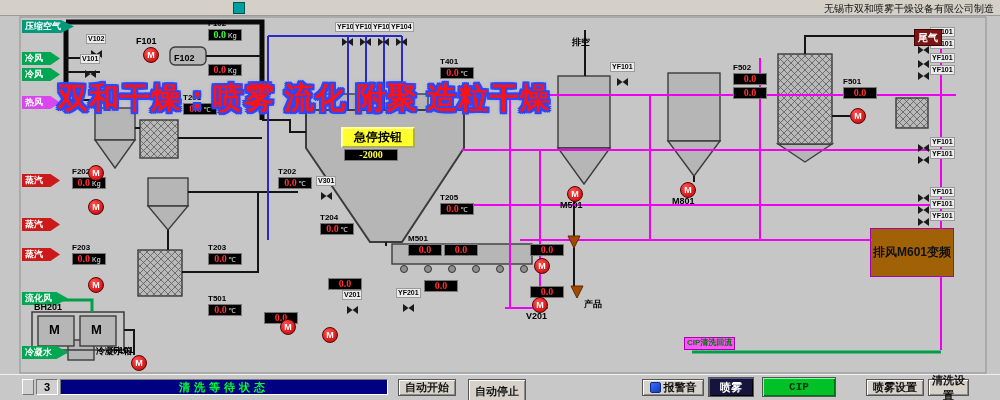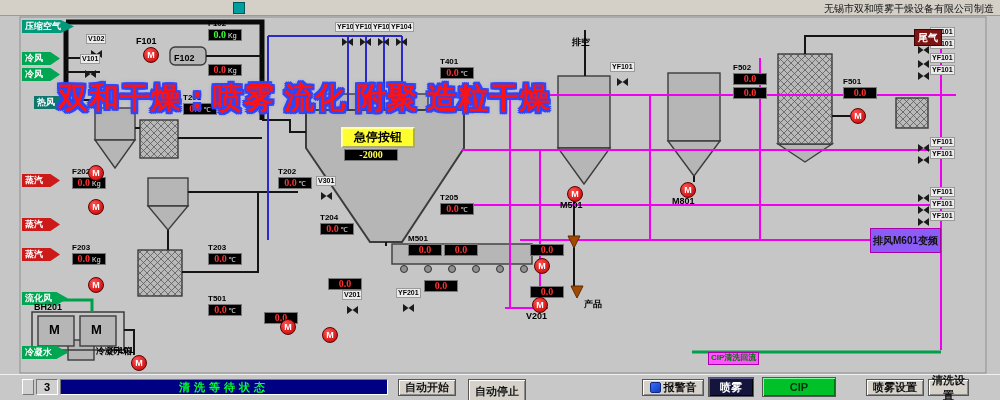--- a/index.html
+++ b/index.html
@@ -17,21 +17,21 @@
   .dunit{font-size:7px;color:#eee;line-height:1;}
   .dlabel{position:absolute;font-size:8px;font-weight:bold;color:#000;z-index:5;white-space:nowrap;line-height:1;}
   .pump{position:absolute;width:14px;height:14px;border-radius:50%;background:radial-gradient(circle at 35% 30%,#ff5050,#c00000);border:1px solid #5a0000;color:#fff;font-size:9px;font-weight:bold;display:flex;align-items:center;justify-content:center;z-index:6;}
   .valve{position:absolute;display:flex;flex-direction:column;align-items:center;z-index:6;}
   .valve.inline{flex-direction:row;gap:1px;}
   .vlabel{font-size:7px;font-weight:bold;background:#ececec;border:1px solid #9a9a9a;padding:0 1px;line-height:8px;white-space:nowrap;color:#000;}
   .vglyph{width:11px;height:8px;display:block;}
   .farrow{position:absolute;height:13px;display:flex;align-items:center;font-size:9px;font-weight:bold;color:#fff;padding:0 9px 0 3px;clip-path:polygon(0 0,75% 0,100% 50%,75% 100%,0 100%);z-index:6;white-space:nowrap;line-height:1;box-sizing:border-box;}
   .slabel{position:absolute;font-size:9px;font-weight:bold;color:#000;z-index:6;white-space:nowrap;line-height:1.1;}
   .slabel.darkbox{background:#7c1414;color:#fff;padding:2px 3px;border:1px solid #3c0404;font-size:10px;}
-  .slabel.magb{background:#8b5cf6;color:#111;font-size:10px;padding:6px 2px;border:1px solid #aa00aa;}
+  .slabel.magb{background:#a16207;color:#111;font-size:12px;padding:17px 2px;border:1px solid #aa00aa;}
   .slabel.magg{background:#ff55ff;color:#007700;font-size:8px;padding:1px 2px;border:1px solid #aa00aa;}
   .estop{position:absolute;left:341px;top:127px;width:74px;height:21px;background:#ffff2e;border:2px outset #ffffa0;color:#000;font-size:12px;font-weight:bold;display:flex;align-items:center;justify-content:center;z-index:7;box-sizing:border-box;font-family:inherit;}
   .wm{position:absolute;left:58px;top:78px;z-index:8;font-size:30px;font-weight:bold;color:#ff1212;white-space:nowrap;letter-spacing:1px;
       text-shadow:2px 0 #2b46ff,-2px 0 #2b46ff,0 2px #2b46ff,0 -2px #2b46ff,2px 2px #2b46ff,-2px -2px #2b46ff,2px -2px #2b46ff,-2px 2px #2b46ff,0 0 5px #5a70ff;}
   .mbox{position:absolute;font-weight:bold;font-size:13px;color:#000;z-index:6;}
   
   .statusbar{position:absolute;left:0;right:0;bottom:0;height:25px;background:#c8c8c8;border-top:1px solid #f0f0f0;z-index:20;}
   .sb-iconbox{position:absolute;left:22px;top:4px;width:12px;height:16px;background:#d0d0d0;border:1px solid;border-color:#fff #777 #777 #fff;box-sizing:border-box;}
   .sb-counter{position:absolute;left:36px;top:4px;width:22px;height:16px;background:#cfcfcf;border:1px solid;border-color:#777 #fff #fff #777;font-size:11px;font-weight:bold;display:flex;align-items:center;justify-content:center;box-sizing:border-box;}
   .sb-status{position:absolute;left:60px;top:4px;width:328px;height:16px;background:#000082;border:1px solid;border-color:#777 #fff #fff #777;color:#00ff30;font-size:11px;font-weight:bold;display:flex;align-items:center;justify-content:center;letter-spacing:4px;box-sizing:border-box;}
@@ -359,39 +359,39 @@
       </div>
       <div class="valve inline" style="left: 918px; top: 211px;">
         <span class="vglyph"><svg width="11" height="8" viewBox="0 0 11 8">
             <path d="M0,0 L5.5,4 L0,8 Z M11,0 L5.5,4 L11,8 Z" fill="#1a1a1a"></path>
           </svg></span>
         <span class="vlabel">YF101</span>
       </div>
       <div class="farrow" style="left: 22px; top: 20px; width: 52px; background: rgb(0, 153, 122);">压缩空气</div>
       <div class="farrow" style="left: 22px; top: 52px; width: 38px; background: rgb(0, 166, 81);">冷风</div>
       <div class="farrow" style="left: 22px; top: 68px; width: 38px; background: rgb(0, 166, 81);">冷风</div>
-      <div class="farrow" style="left: 22px; top: 96px; width: 38px; background: #0f766e; margin-left: 12px;">热风</div>
+      <div class="farrow" style="left: 22px; top: 96px; width: 38px; background: #d946ef;">热风</div>
       <div class="farrow" style="left: 22px; top: 174px; width: 38px; background: rgb(204, 26, 26);">蒸汽</div>
       <div class="farrow" style="left: 22px; top: 218px; width: 38px; background: rgb(204, 26, 26);">蒸汽</div>
       <div class="farrow" style="left: 22px; top: 248px; width: 38px; background: rgb(204, 26, 26);">蒸汽</div>
       <div class="farrow" style="left: 22px; top: 292px; width: 46px; background: rgb(0, 166, 81);">流化风</div>
       <div class="farrow" style="left: 22px; top: 346px; width: 46px; background: rgb(0, 166, 81);">冷凝水</div>
       <div class="slabel" style="left: 572px; top: 38px;">排空</div>
       <div class="slabel darkbox" style="left: 914px; top: 29px;">尾气</div>
       <div class="slabel" style="left: 584px; top: 300px;">产品</div>
       <div class="slabel" style="left: 34px; top: 303px;">BH201</div>
       <div class="slabel" style="left: 96px; top: 347px;">冷凝水箱</div>
       <div class="slabel" style="left: 113px; top: 346px;">F101</div>
       <div class="slabel" style="left: 136px; top: 37px;">F101</div>
       <div class="slabel" style="left: 174px; top: 54px;">F102</div>
       <div class="slabel" style="left: 560px; top: 201px;">M501</div>
       <div class="slabel" style="left: 672px; top: 197px;">M801</div>
       <div class="slabel" style="left: 526px; top: 312px;">V201</div>
       <div class="slabel magb" style="left: 870px; top: 228px;">排风M601变频</div>
-      <div class="slabel magg" style="left: 684px; top: 352px; margin-left: 24px;">CIP清洗回流</div>
+      <div class="slabel magg" style="left: 684px; top: 337px;">CIP清洗回流</div>
     </div>
 
   <div class="titlebar">
     <span class="tb-icon"></span>
     <span class="tb-mfr">无锡市双和喷雾干燥设备有限公司制造</span>
   </div>
 
   <div class="statusbar" id="statusbar">
     <span class="sb-iconbox"></span>
     <span class="sb-counter">3</span>
@@ -402,21 +402,21 @@
       <button class="sb-btn" style="left: 468px; top: 4px; width: 58px; height: 25px;">
         <span>自动停止</span>
       </button>
       <button class="sb-btn" style="left: 642px; top: 4px; width: 62px; height: 17px;">
         <span class="alarm-ico"></span>
         <span>报警音</span>
       </button>
       <button class="sb-btn dark" style="left: 708px; top: 2px; width: 46px; height: 20px;">
         <span>喷雾</span>
       </button>
-      <button class="sb-btn green" style="left: 762px; top: 2px; width: 74px; height: 20px;">
+      <button class="sb-btn green" style="left: 762px; top: 2px; width: 74px; height: 20px; font-family: Liberation Mono, monospace;">
         <span>CIP</span>
       </button>
       <button class="sb-btn" style="left: 866px; top: 4px; width: 58px; height: 17px;">
         <span>喷雾设置</span>
       </button>
       <button class="sb-btn" style="left: 928px; top: 4px; width: 41px; height: 17px;">
         <span>清洗设置</span>
       </button>
     </div>
 

